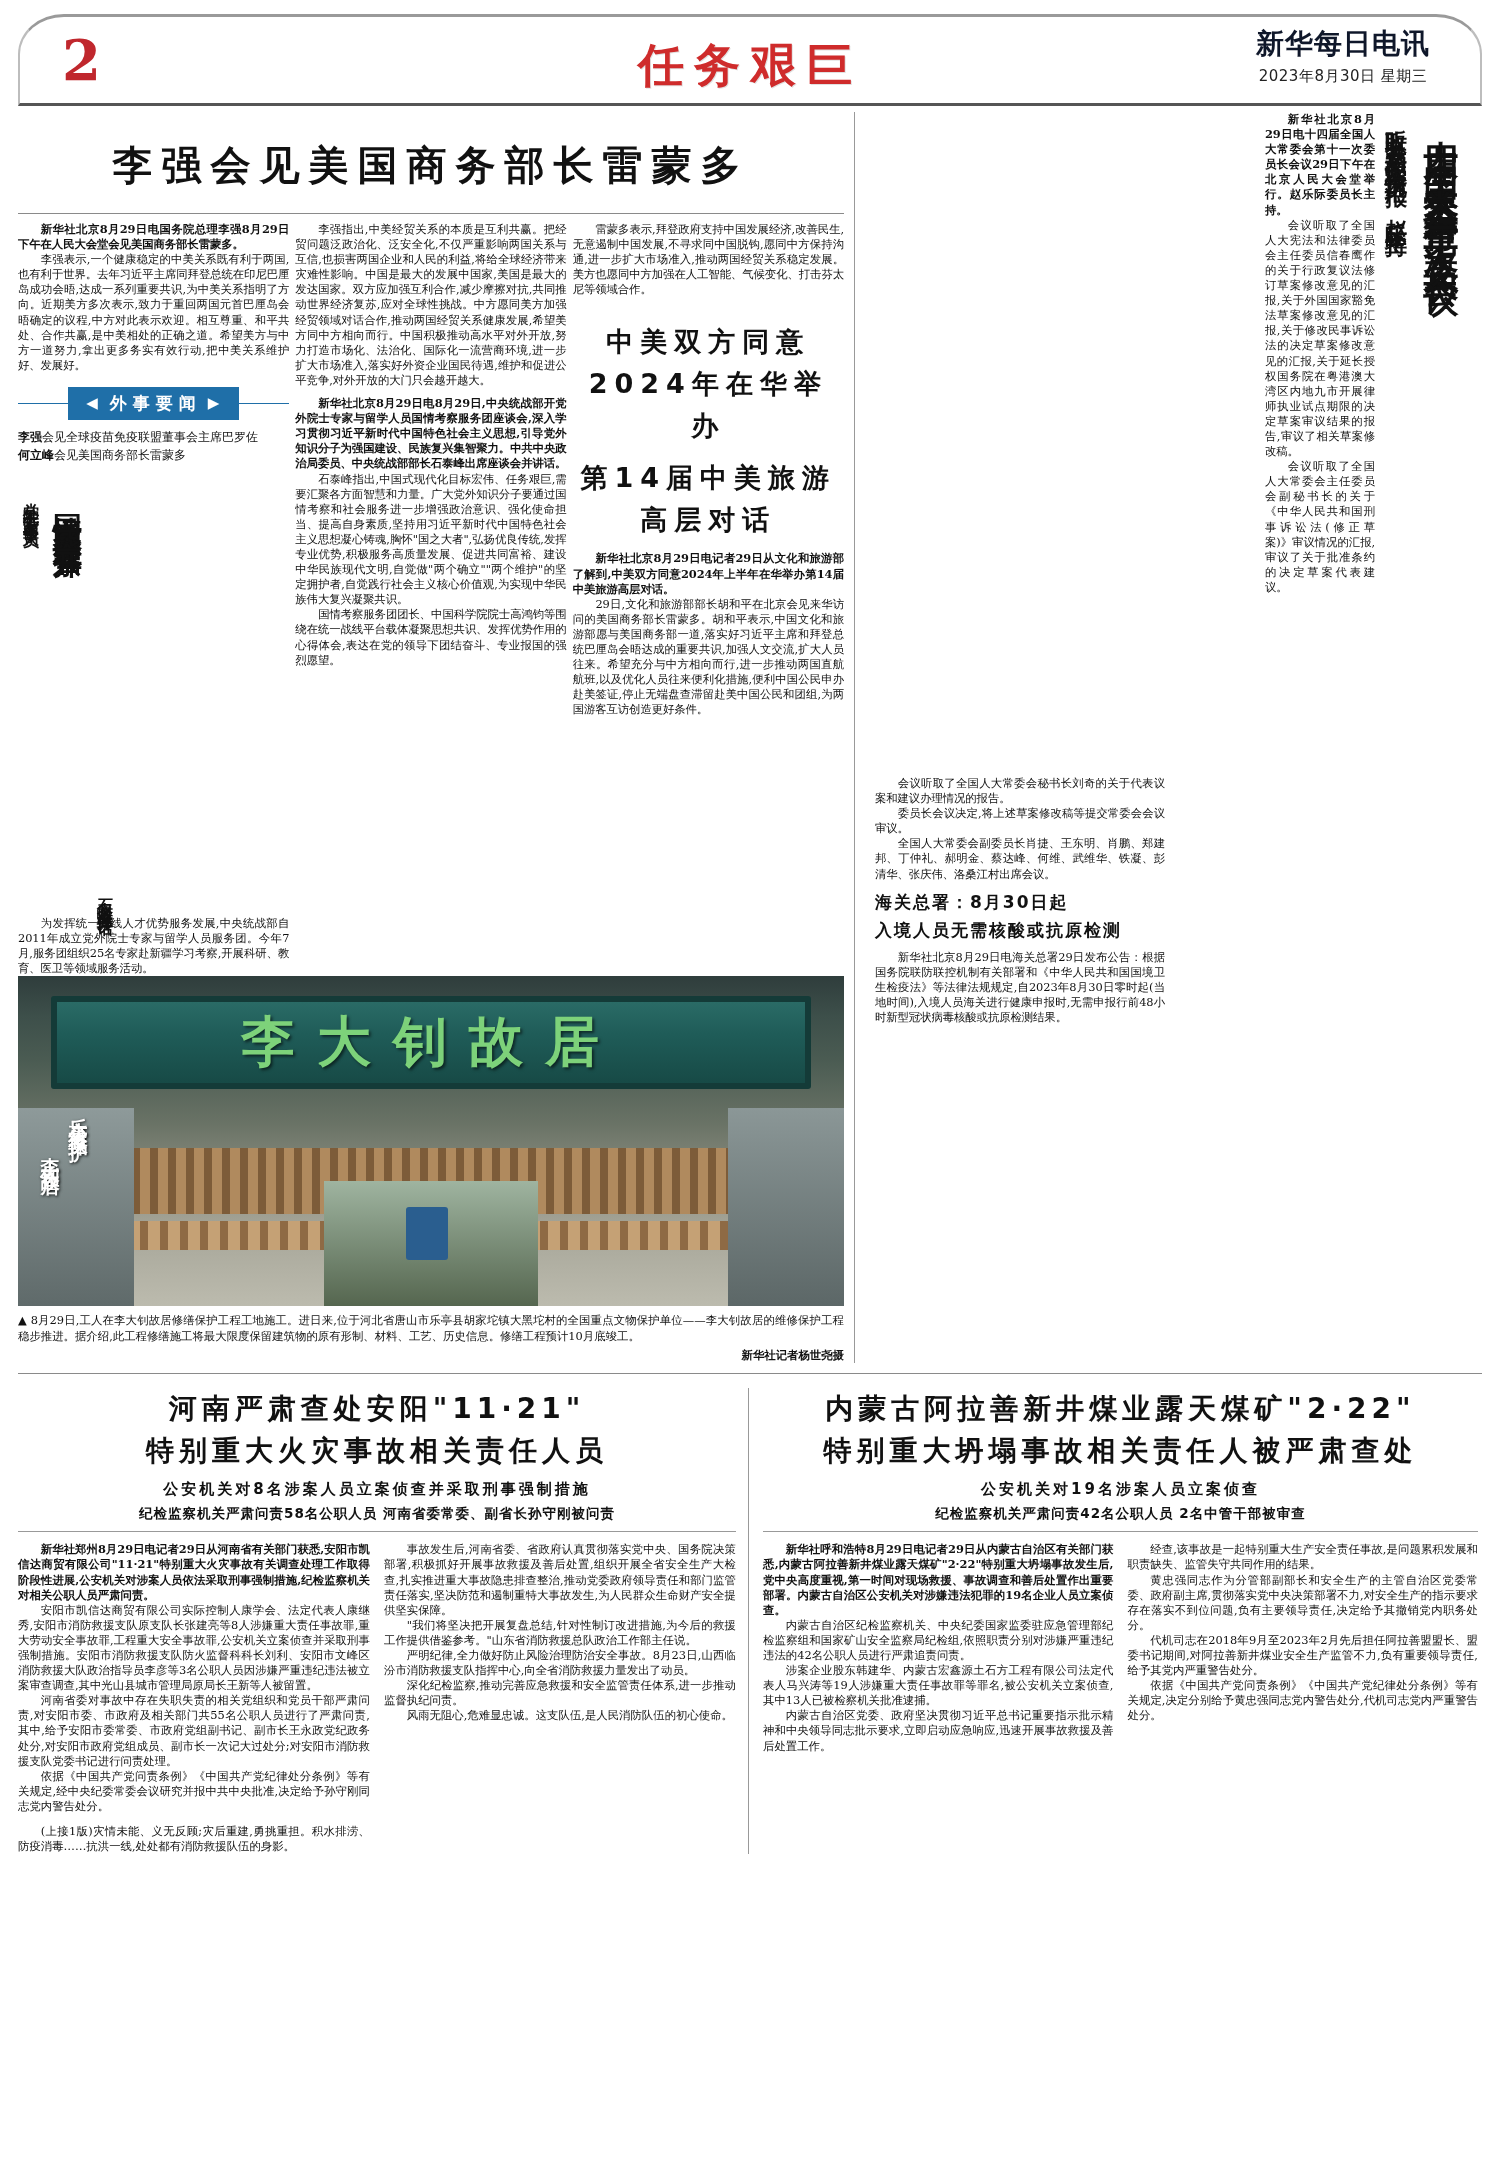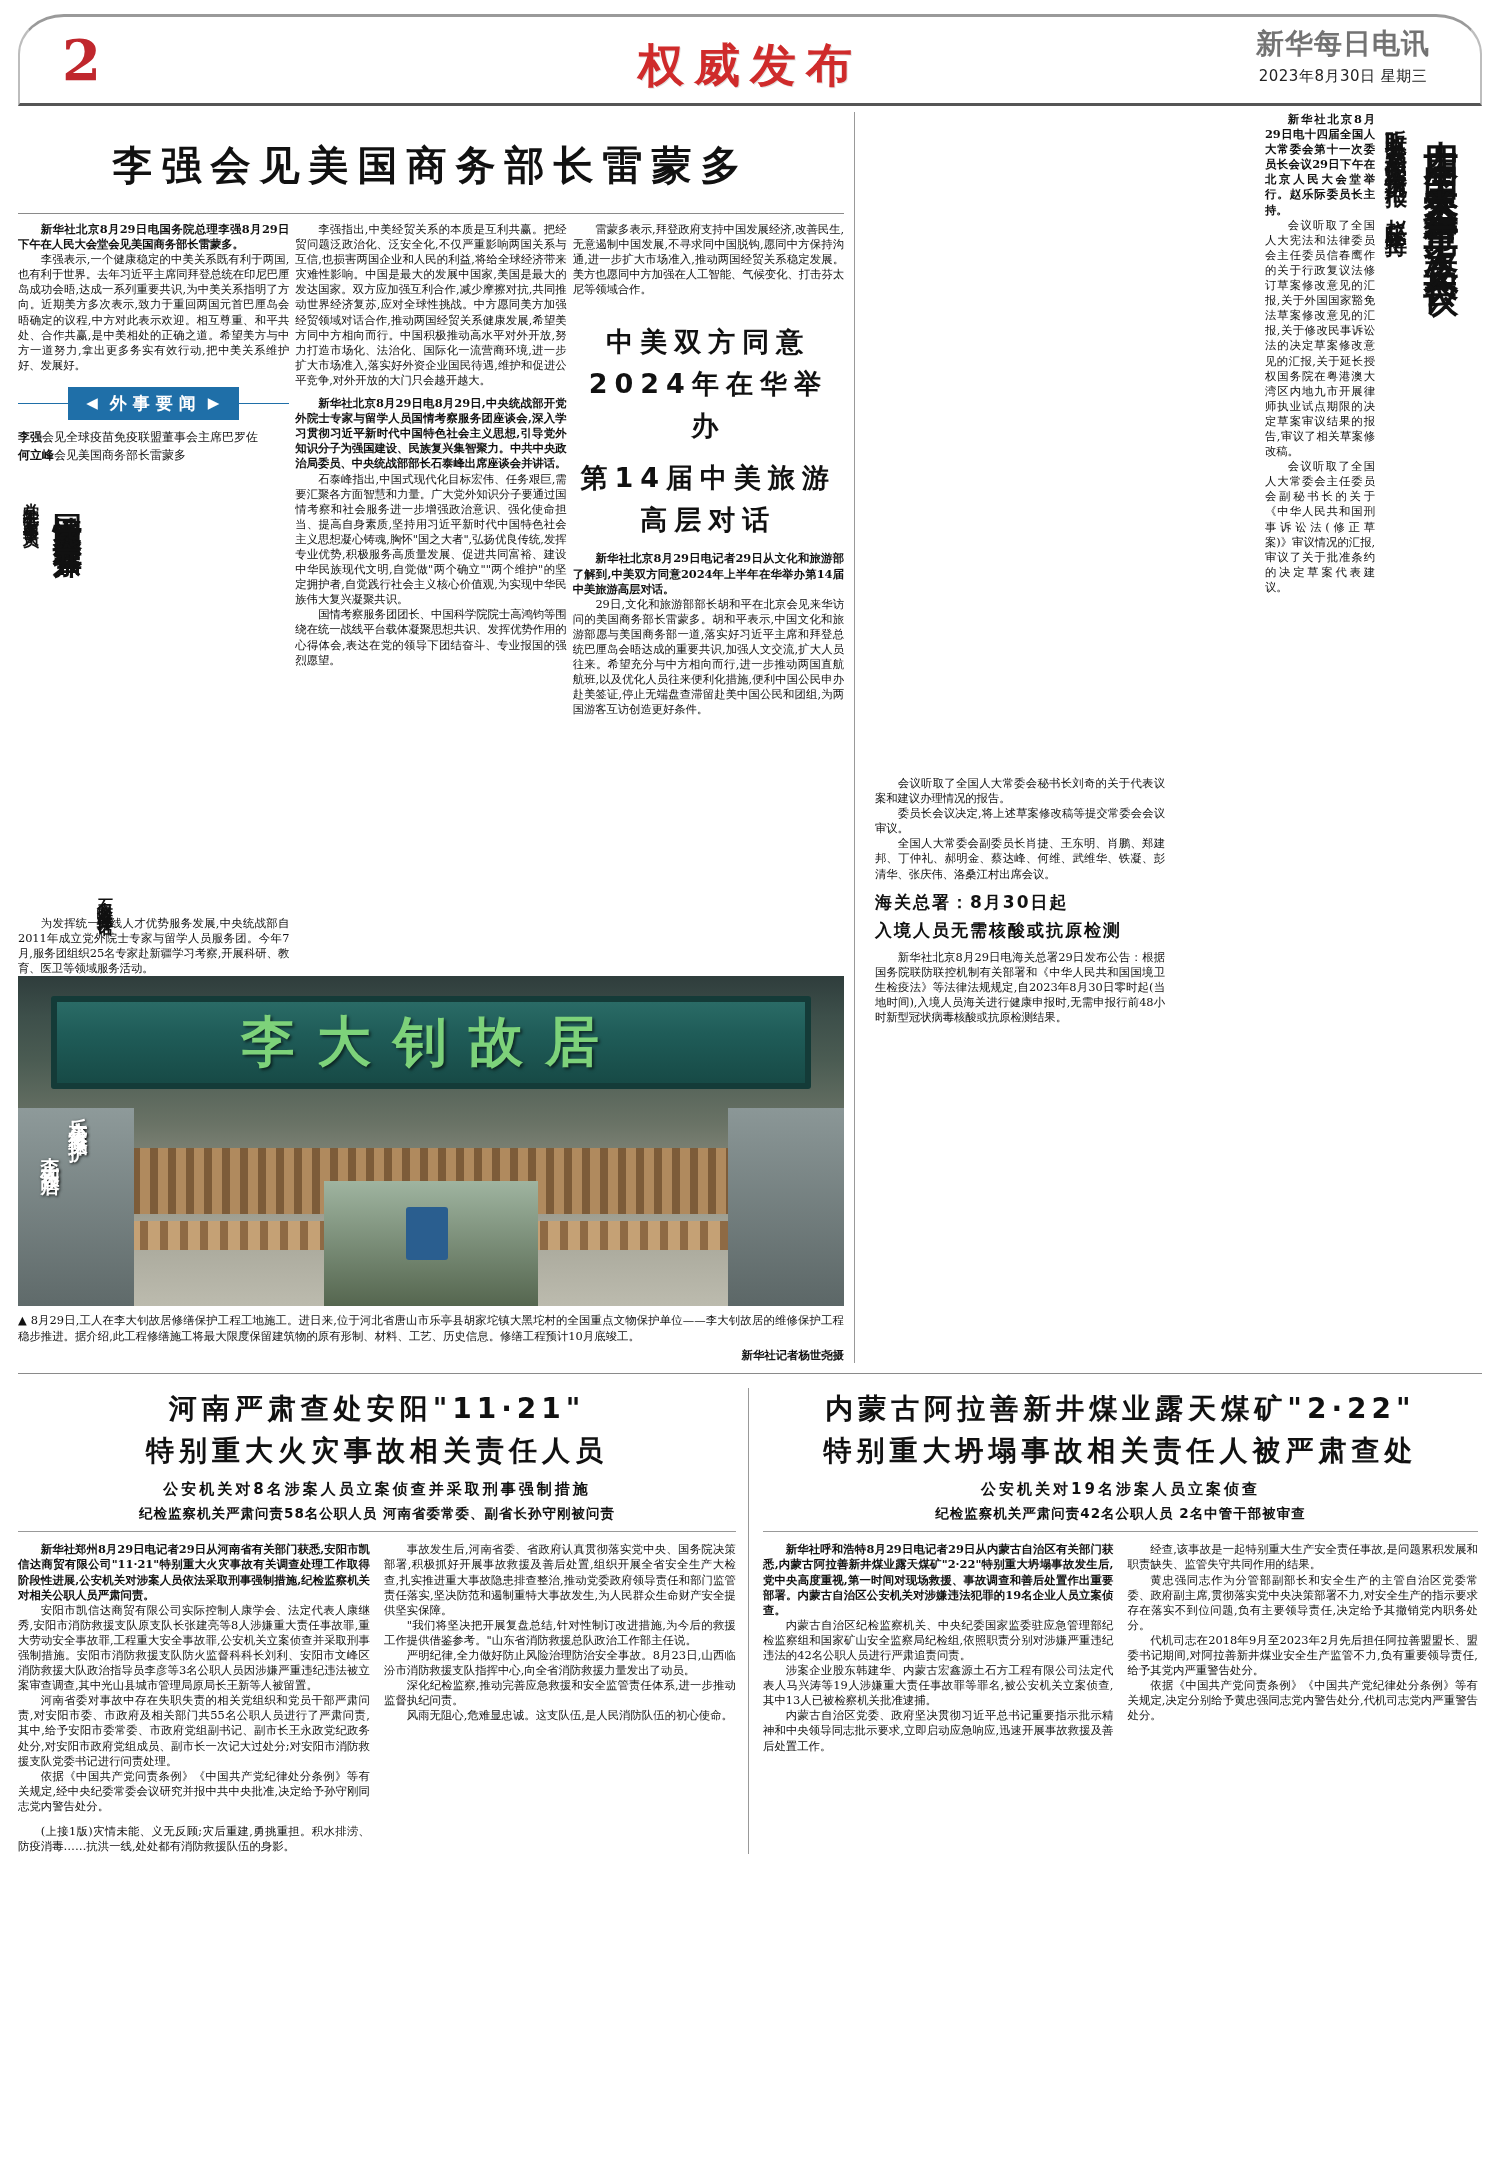--- a/index.html
+++ b/index.html
@@ -33,21 +33,21 @@
   .section-title {
     position: absolute; left: 0; right: 0; top: 18px;
     text-align: center;
     font-size: 46px; font-weight: 700; color: #cf2b2b;
     letter-spacing: 10px;
     font-family: "DejaVu Sans", "Liberation Sans", sans-serif;
     text-shadow: 1px 1px 0 rgba(0,0,0,.12);
   }
   .brand-wrap { position: absolute; right: 50px; top: 8px; text-align: center; }
   .brand-logo {
-    font-size: 28px; font-weight: 700; color: #737373;
+    font-size: 28px; font-weight: 700; color: #0f172a;
     letter-spacing: 1px;
     font-family: "DejaVu Sans", sans-serif;
   }
   .brand-date {
     margin-top: 4px;
     font-size: 15px; color: #222; letter-spacing: .5px;
     font-family: "DejaVu Sans", sans-serif;
   }
 
   
@@ -189,21 +189,21 @@
   .tiny { font-size: 11.4px; line-height: 15.1px; text-align: justify; }
   .tiny p { text-indent: 2em; }
 </style>
 </head>
 <body>
 
 <div class="page">
 
   <div class="masthead">
     <div class="page-no">2</div>
-    <div class="section-title">权威发布</div>
+    <div class="section-title">任务艰巨</div>
     <div class="brand-wrap">
       <div class="brand-logo">新华每日电讯</div>
       <div class="brand-date">2023年8月30日 星期三</div>
     </div>
   </div>
 
   <div class="body-area">
 
     <div class="top-zone">
 

